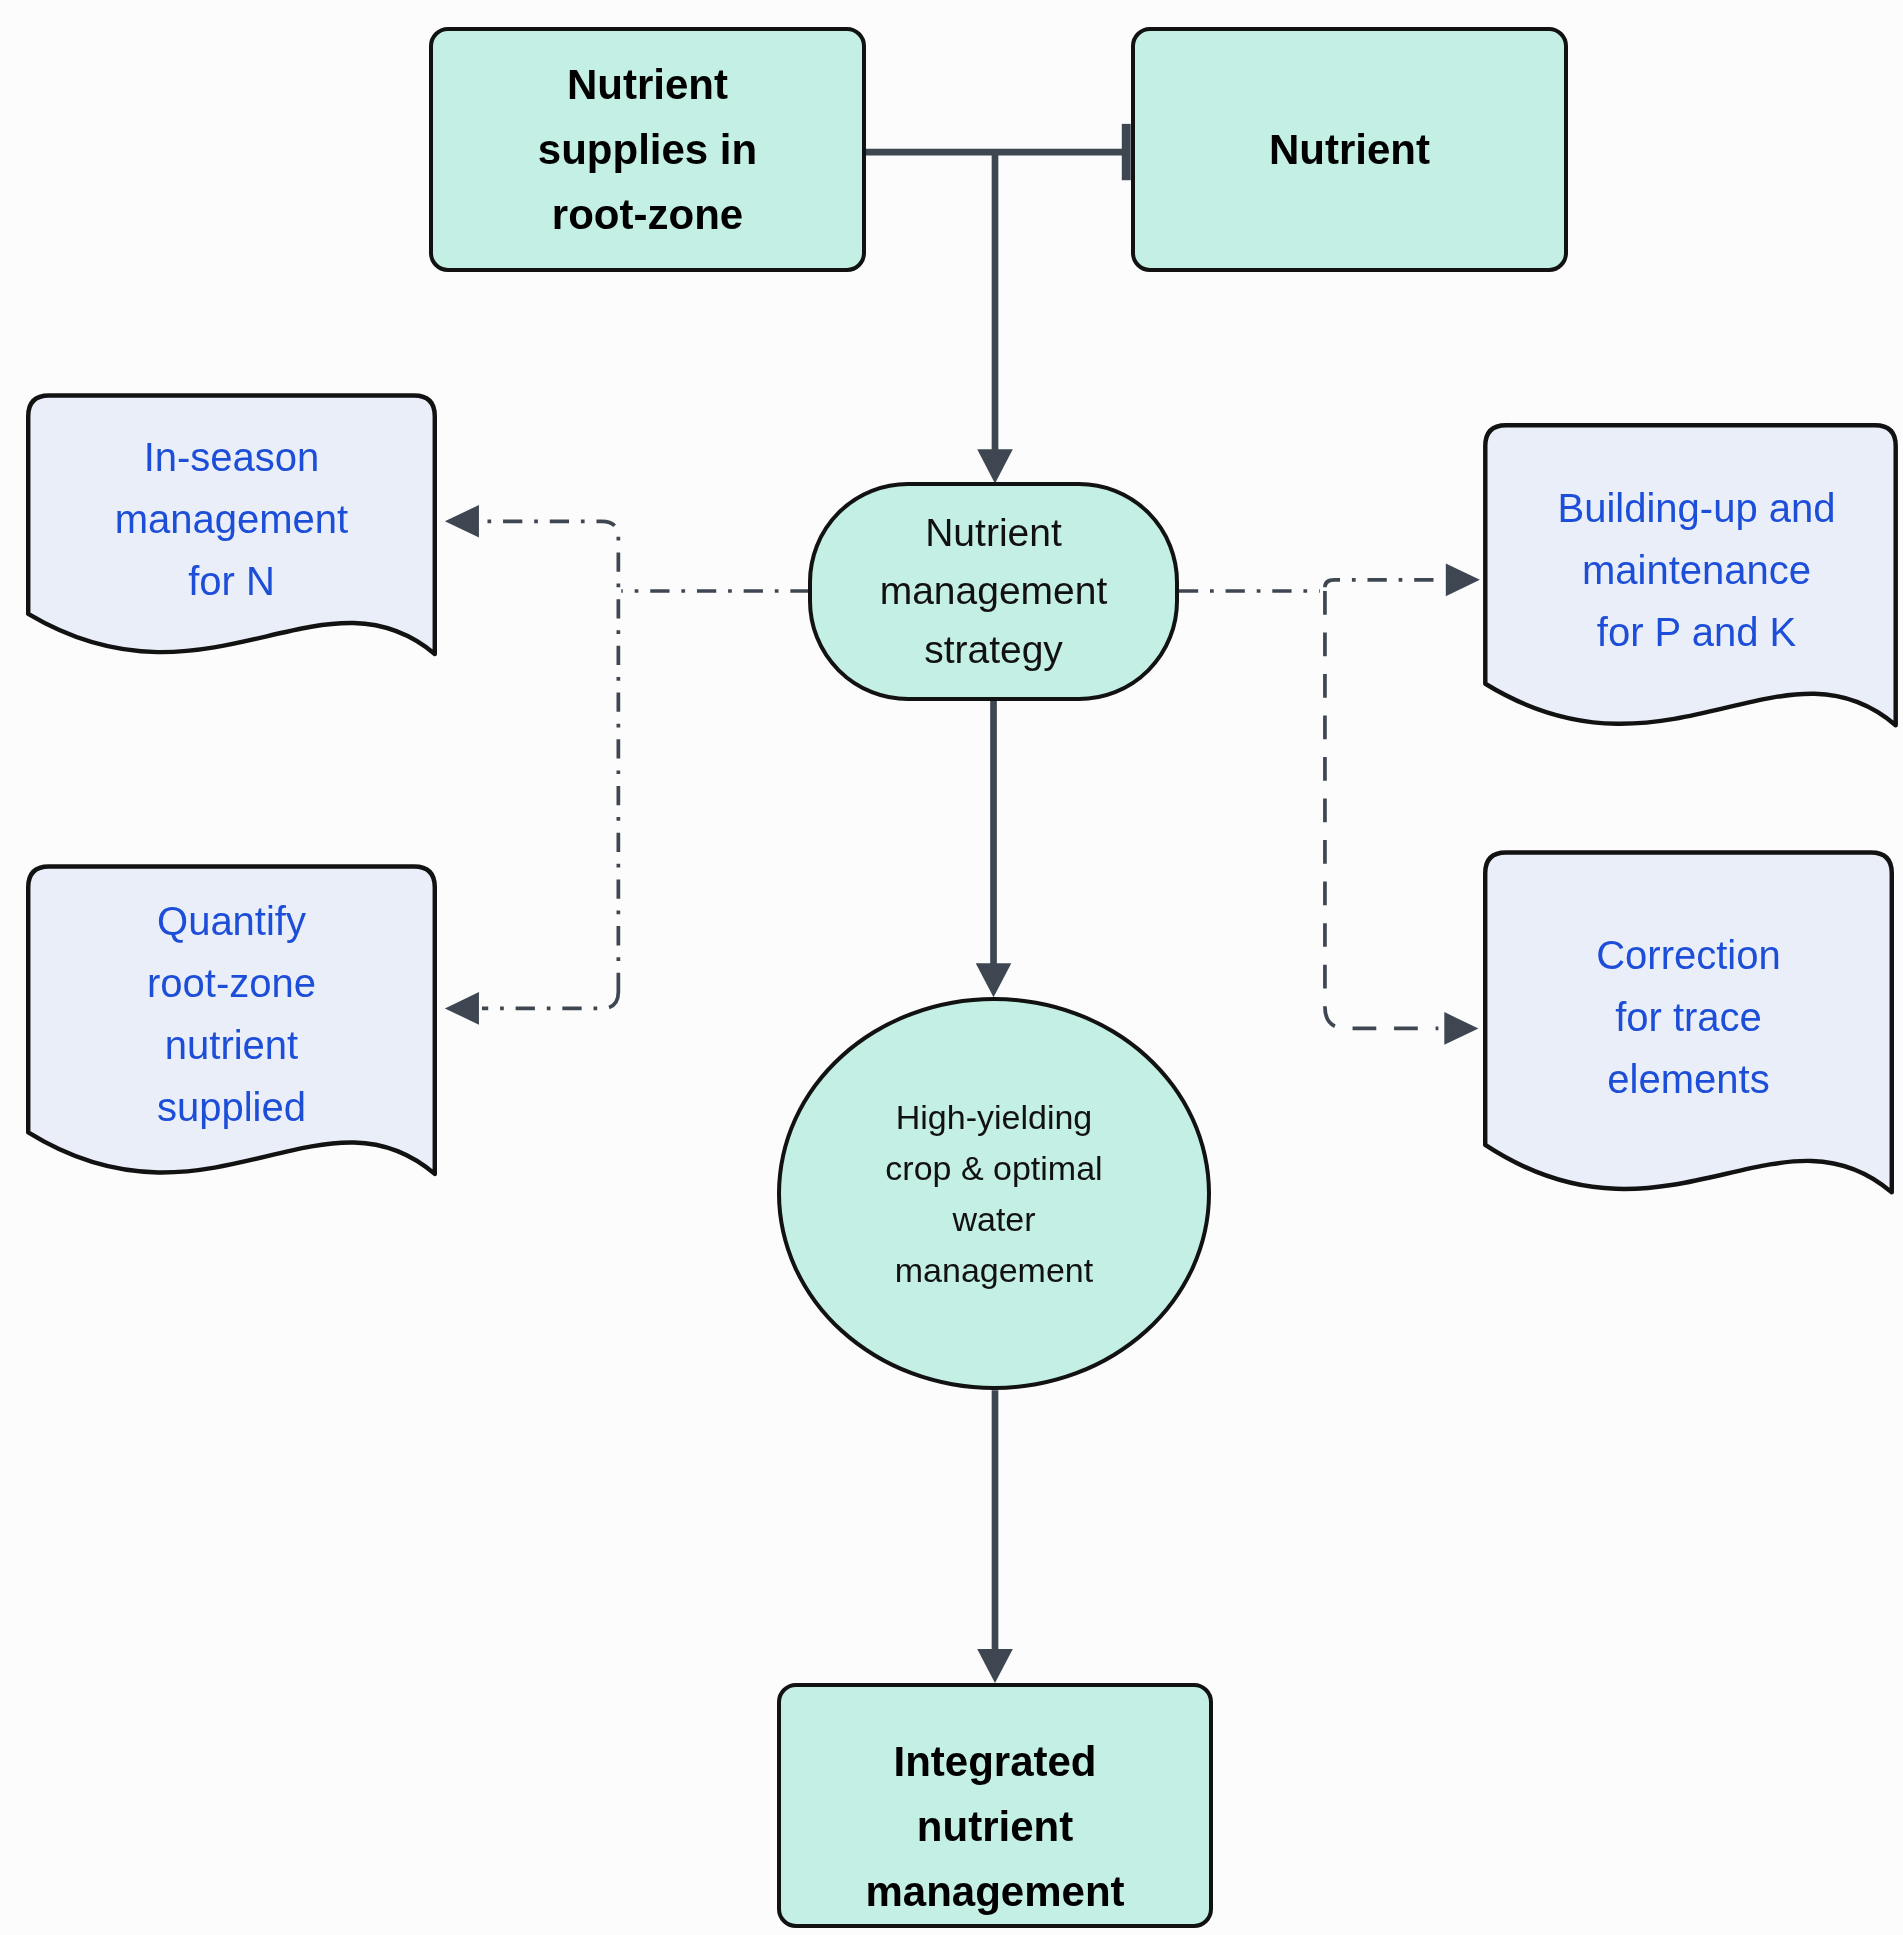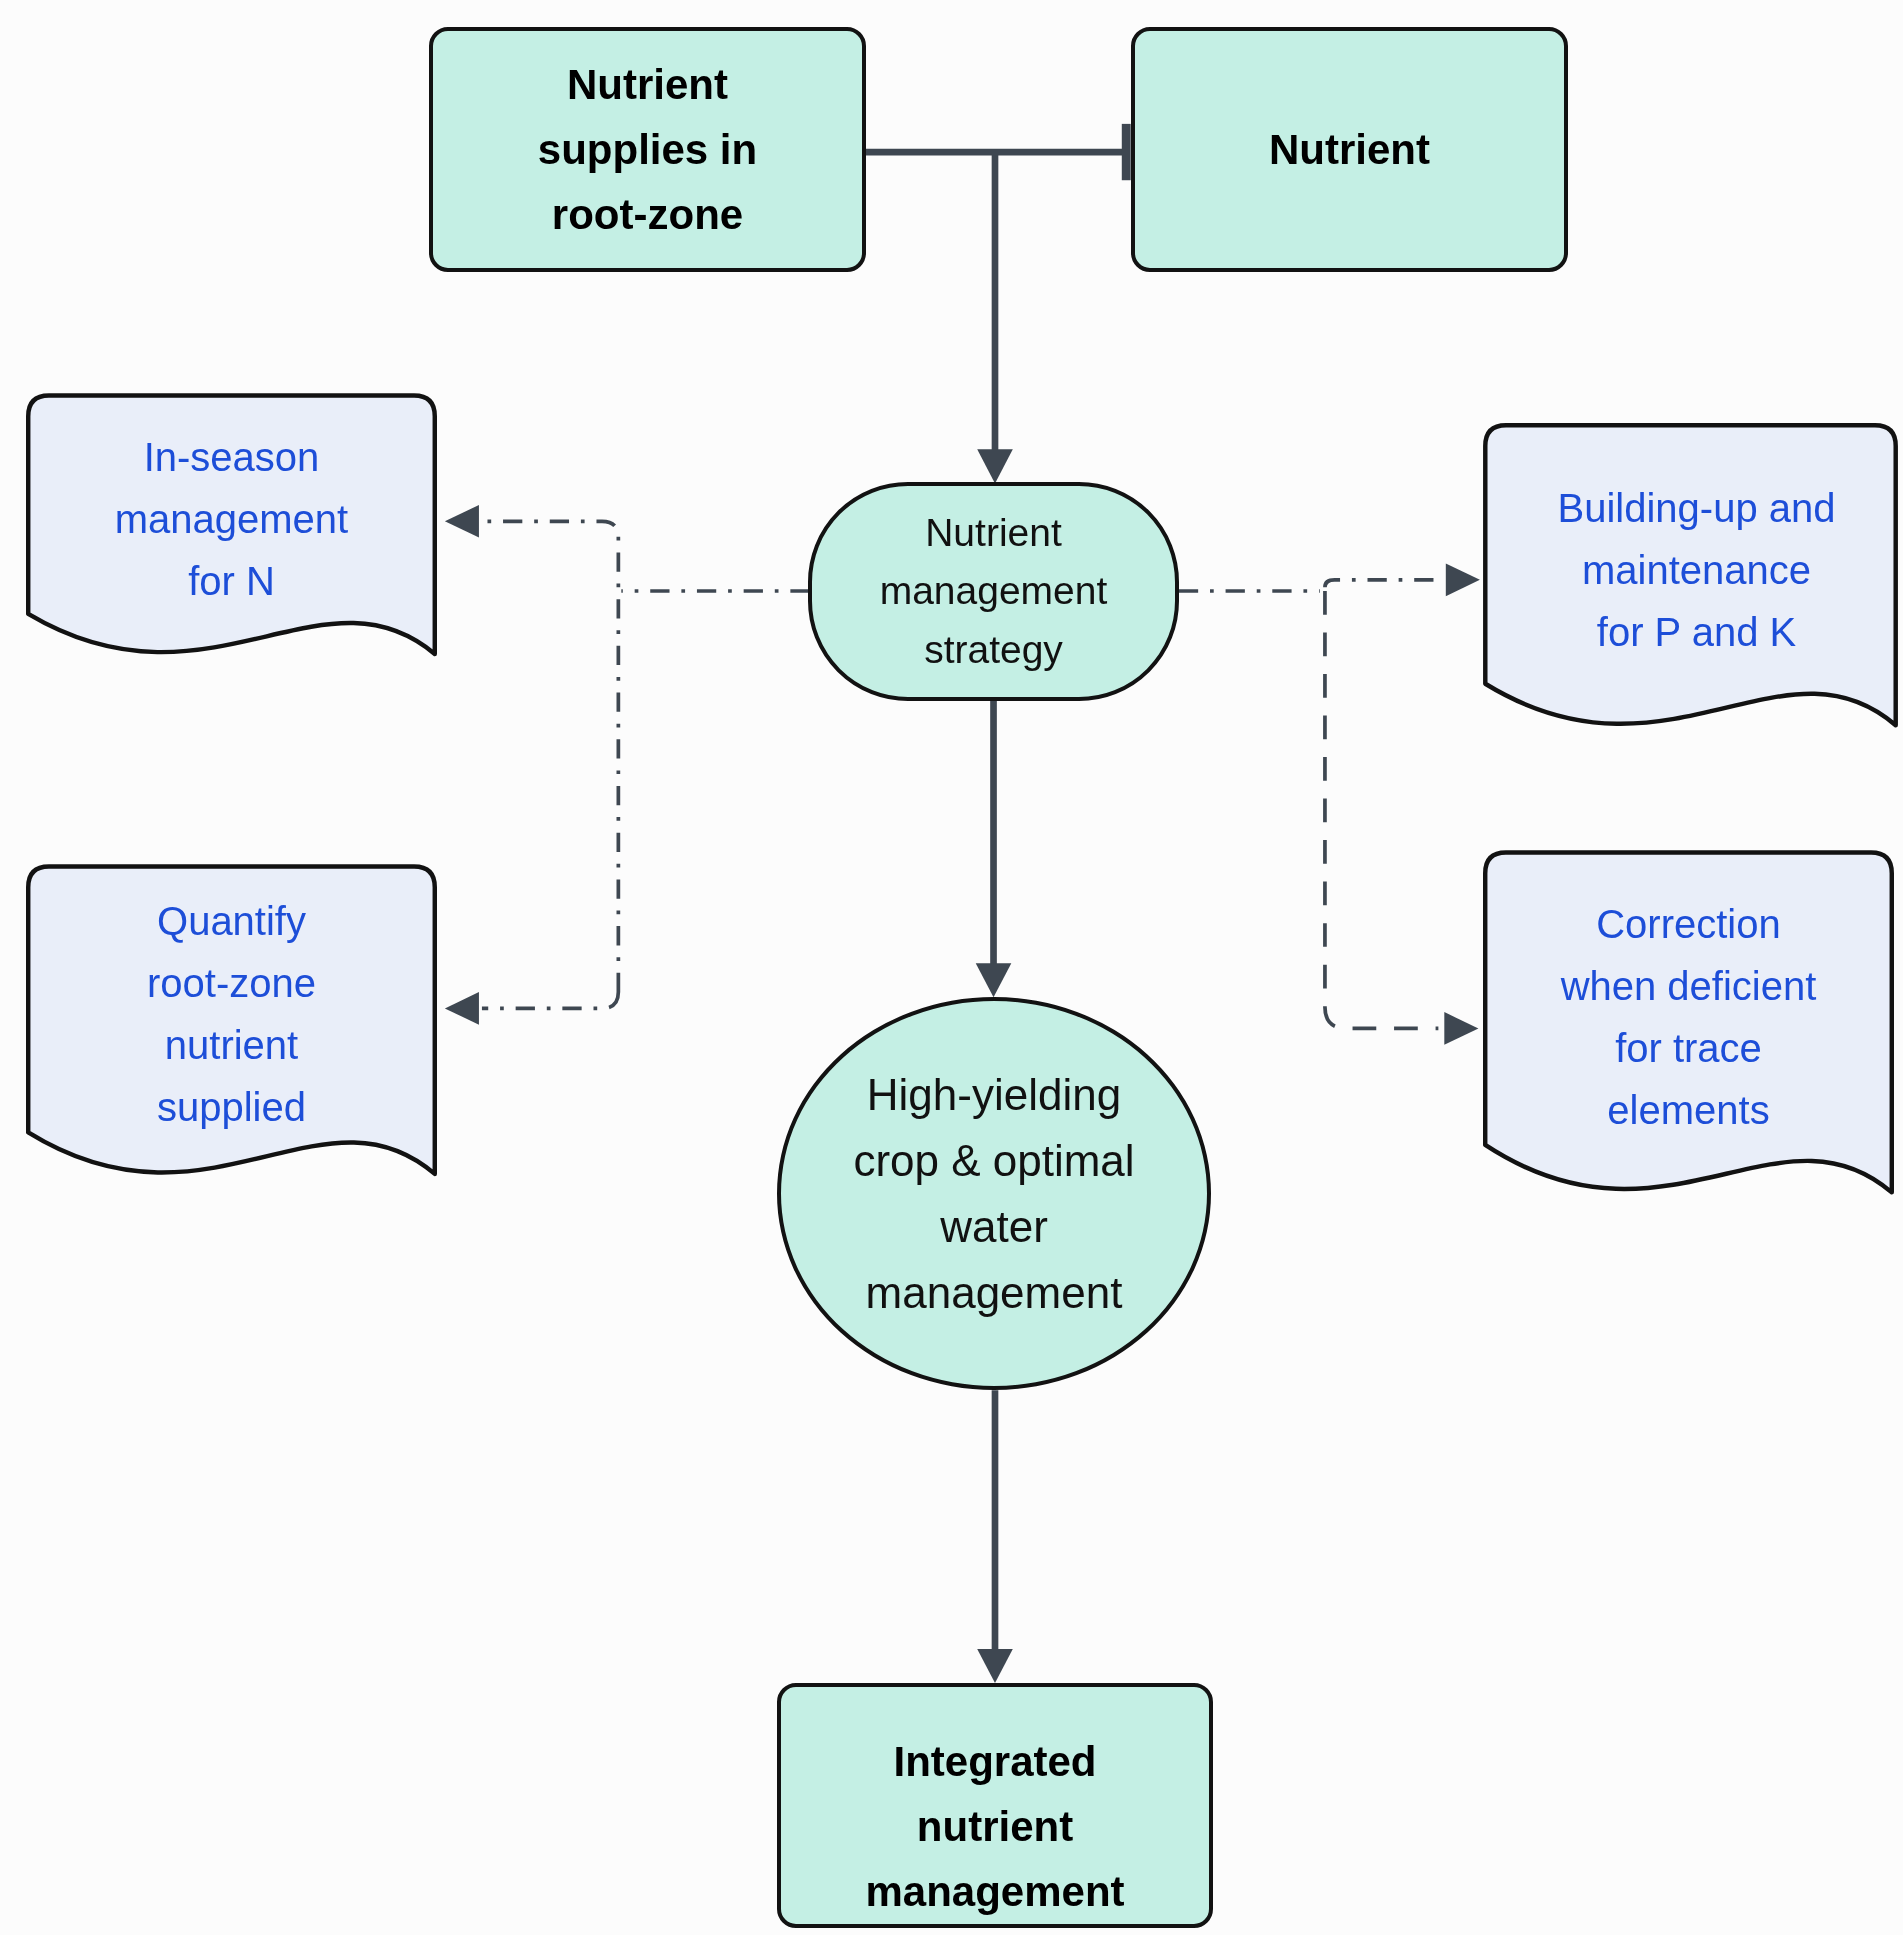--- a/index.html
+++ b/index.html
@@ -26,21 +26,21 @@
   .stadium{
     background:#c4efe4;
     border:4.4px solid #121212;
     border-radius:100px;
     font-size:39px;line-height:1.5;color:#111;
   }
   .circle{
     background:#c4efe4;
     border:4.4px solid #121212;
     border-radius:50%;
-    font-size:44px;line-height:1.5;color:#111;
+    font-size:34px;line-height:1.5;color:#111;
   }
   .doc{z-index:2;}
   .doc svg{position:absolute;left:0;top:0;display:block;}
   .doc .doc-text{
     position:absolute;left:0;right:0;top:0;
     display:flex;flex-direction:column;align-items:center;justify-content:center;
     text-align:center;font-size:40px;line-height:1.55;color:#1d4ed8;
   }
   .line{display:block;}
 </style>
@@ -133,21 +133,20 @@
       <span class="line">for P and K</span>
     </div>
   </div>
 
   <div class="doc node" style="left:1483px;top:850px;width:411px;height:404px;">
     <svg width="411" height="404" viewBox="0 0 555 545">
       <path d="M 31 3 H 524 Q 552 3 552 31 V 462 C 400 332 245 557 3 398 V 31 Q 3 3 31 3 Z" fill="#e9eef9" stroke="#121212" stroke-width="6" stroke-linejoin="round"></path>
     </svg>
     <div class="doc-text" style="height:334px;">
       <span class="line">Correction</span>
-      <span class="line">when deficient</span>
       <span class="line">for trace</span>
       <span class="line">elements</span>
     </div>
   </div>
 
   <div class="node circle" style="left:777px;top:997px;width:434px;height:393px;">
     <div>
       <span class="line">High-yielding</span>
       <span class="line">crop &amp; optimal</span>
       <span class="line">water</span>

